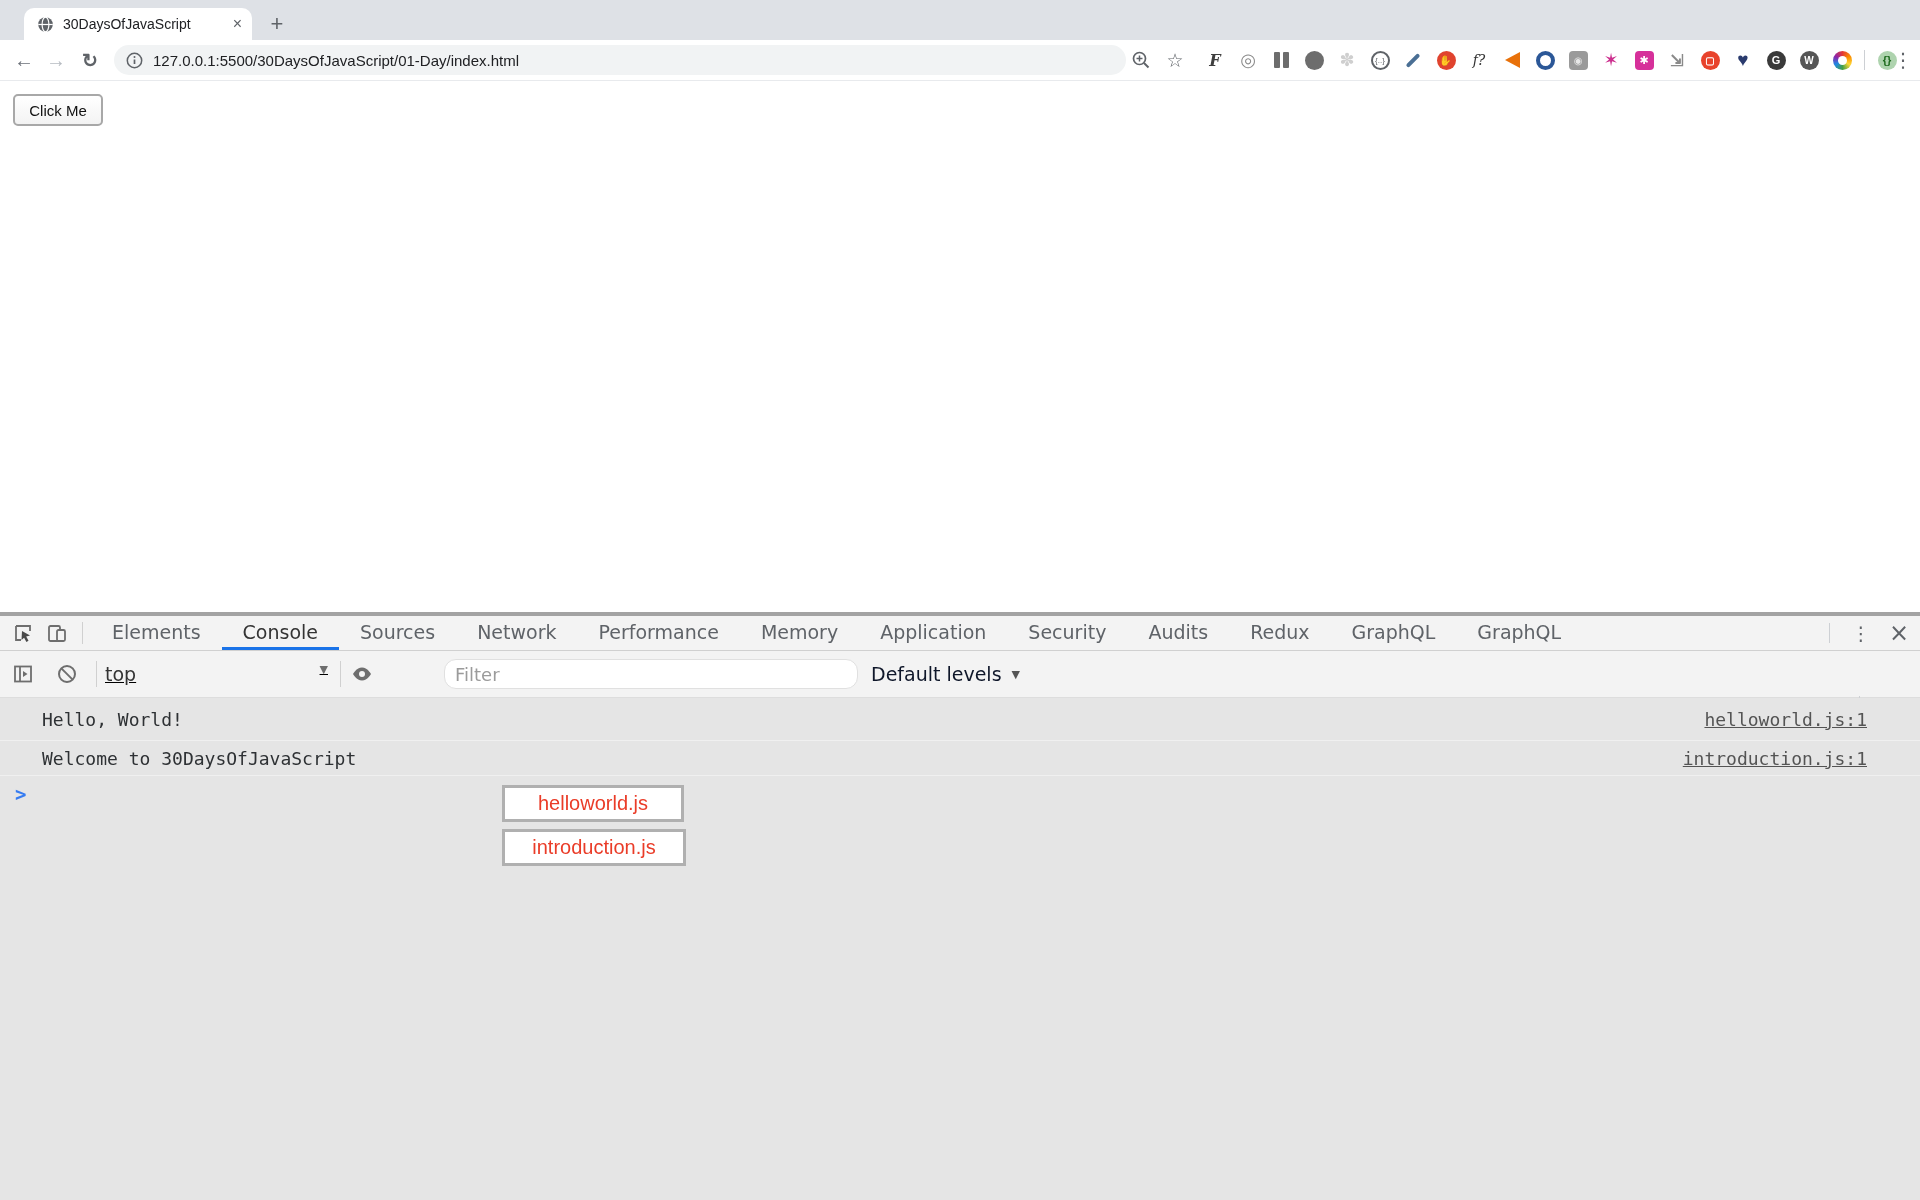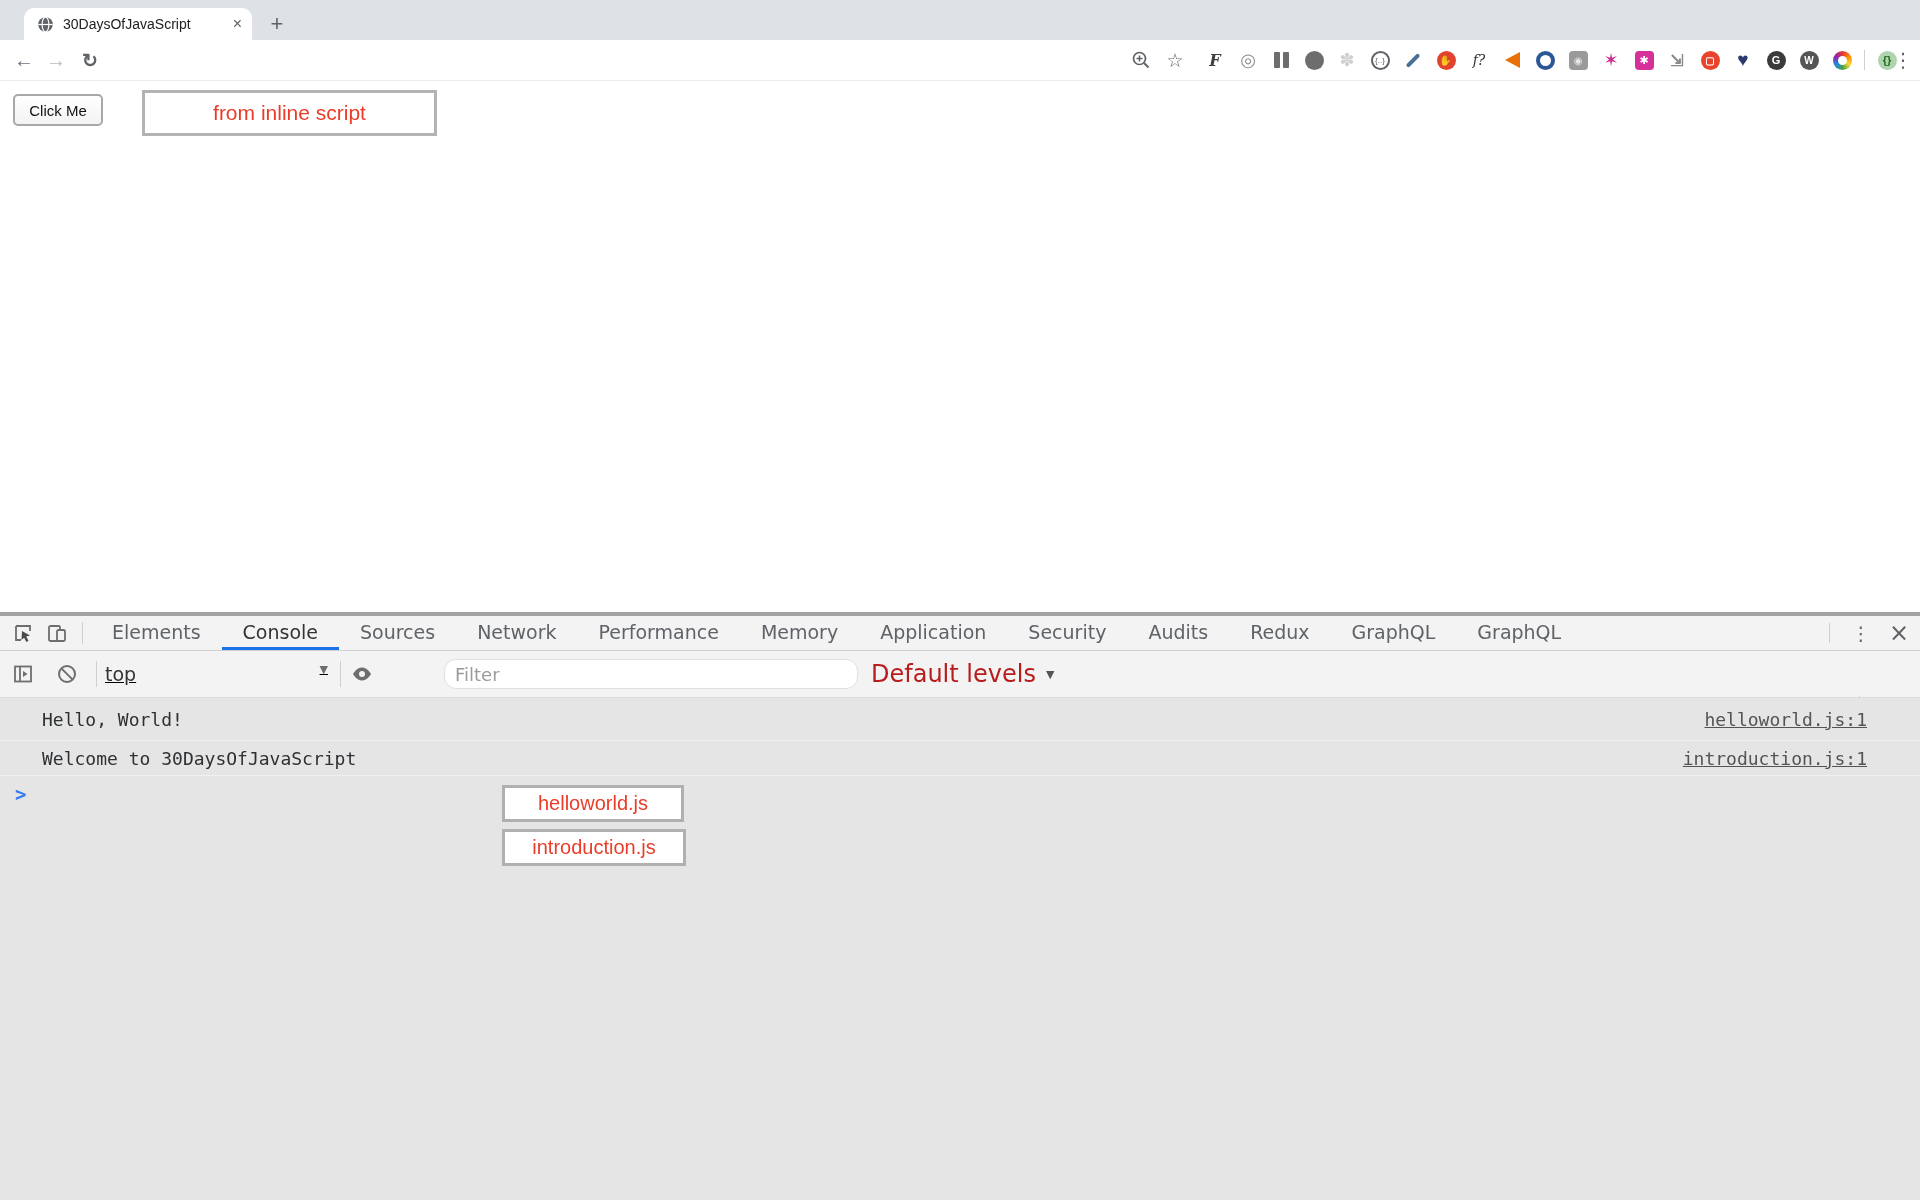--- a/index.html
+++ b/index.html
@@ -79,21 +79,21 @@
   .ct-ico{width:30px;height:30px;display:flex;align-items:center;justify-content:center;flex:0 0 auto;}
   .ct-div{width:1px;height:26px;background:#d0d0d0;flex:0 0 auto;}
   .ctx-select{display:flex;align-items:flex-start;width:243px;flex:0 0 auto;text-decoration:underline;}
   .ctx-select .lbl{font-size:19px;color:#333;margin-left:8px;}
   .ctx-select .arr{margin-left:auto;margin-right:12px;font-size:11px;color:#6e6e6e;}
   .filter{position:absolute;left:444px;top:8px;width:414px;height:30px;background:#fff;
           border:1px solid #e0e0e0;border-radius:12px;box-sizing:border-box;
           font-size:18px;color:#333;padding:0 10px;font-family:"DejaVu Sans","Liberation Sans",sans-serif;}
   .filter::placeholder{color:#9b9b9b;}
   .levels{position:absolute;left:871px;top:0;height:46px;display:flex;align-items:center;}
-  .levels .lbl{font-size:24px;color:#b91c1c;}
+  .levels .lbl{font-size:19px;color:#0f172a;}
   .levels .arr{margin-left:10px;font-size:11px;color:#555;}
   .dt-gear{position:absolute;right:0;top:35px;height:46px;display:flex;align-items:center;}
   .dt-gear .vdiv{margin-right:16px;height:26px;}
   .dt-gear .g{width:44px;display:flex;justify-content:center;}
 
   .console{position:absolute;left:0;top:82px;width:1920px;height:506px;background:#e5e5e5;
            font-family:"DejaVu Sans Mono",monospace;}
   .crow{position:relative;width:1920px;border-bottom:1px solid #f0f0f0;display:flex;align-items:center;}
   .crow .msg{margin-left:42px;font-size:18px;color:#2e3134;white-space:pre;}
   .crow .src{position:absolute;right:53px;font-size:18px;color:#545454;text-decoration:underline;white-space:pre;}
@@ -121,20 +121,28 @@
       <span class="close">×</span>
     </div>
     <div class="newtab">+</div>
   </div>
 
   <div class="toolbar">
     <div class="navbtn back">←</div>
     <div class="navbtn fwd">→</div>
     <div class="navbtn reload">↻</div>
   </div>
+  <div class="omnibox">
+    <svg class="info" width="17" height="17" viewBox="0 0 17 17">
+      <circle cx="8.5" cy="8.5" r="7.2" fill="none" stroke="#5f6368" stroke-width="1.5"></circle>
+      <line x1="8.5" y1="7.5" x2="8.5" y2="12" stroke="#5f6368" stroke-width="1.7"></line>
+      <circle cx="8.5" cy="4.9" r="1" fill="#5f6368"></circle>
+    </svg>
+    <span class="url">127.0.0.1:5500/30DaysOfJavaScript/01-Day/index.html</span>
+  </div>
   <div class="boxicon" id="zoomicon">
     <svg width="20" height="20" viewBox="0 0 20 20">
       <circle cx="8.5" cy="8.5" r="6" fill="none" stroke="#5f6368" stroke-width="1.7"></circle>
       <line x1="13" y1="13" x2="17.5" y2="17.5" stroke="#5f6368" stroke-width="2"></line>
       <line x1="5.5" y1="8.5" x2="11.5" y2="8.5" stroke="#5f6368" stroke-width="1.5"></line>
       <line x1="8.5" y1="5.5" x2="8.5" y2="11.5" stroke="#5f6368" stroke-width="1.5"></line>
     </svg>
   </div>
   <div class="boxicon" id="staricon">☆</div>
   <div id="extrow">
@@ -205,21 +213,20 @@
       </span>
       <span class="vdiv"></span>
       <span class="ext">
         <span class="circ" style="background: rgb(174, 211, 174); color: rgb(30, 107, 30); font-size: 11px; font-weight: bold;">{}</span>
       </span>
     </div>
   <div class="kebab">⋮</div>
 
   <div class="page">
     <div class="clickme">Click Me</div>
-    <div class="inlinebox" id="inlinebox" style="color: rgb(234, 60, 40);">from inline script</div>
   </div>
 
   <div class="devtools">
 
     <div class="dt-tabbar">
       <div class="dt-ico first">
         <svg width="22" height="22" viewBox="0 0 22 22">
           <path d="M4 4 h14 v5" fill="none" stroke="#6e6e6e" stroke-width="1.8"></path>
           <path d="M4 4 v14 h5" fill="none" stroke="#6e6e6e" stroke-width="1.8"></path>
           <path d="M10 9 L18 13.5 L14.2 14.6 L16.5 18.8 L14.4 20 L12.1 15.7 L9.5 18 Z" fill="#4a4a4a"></path>

